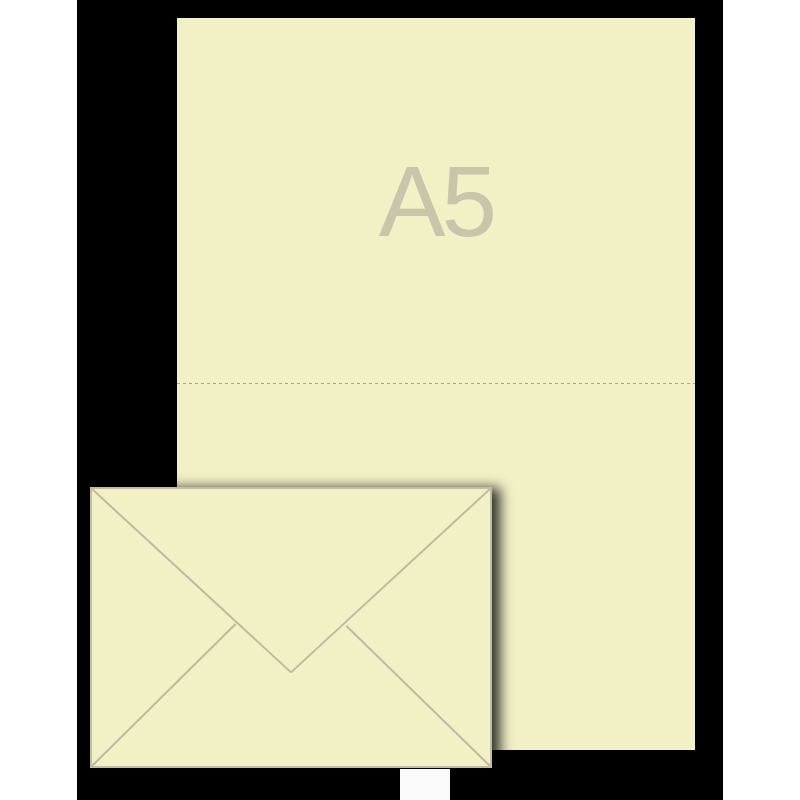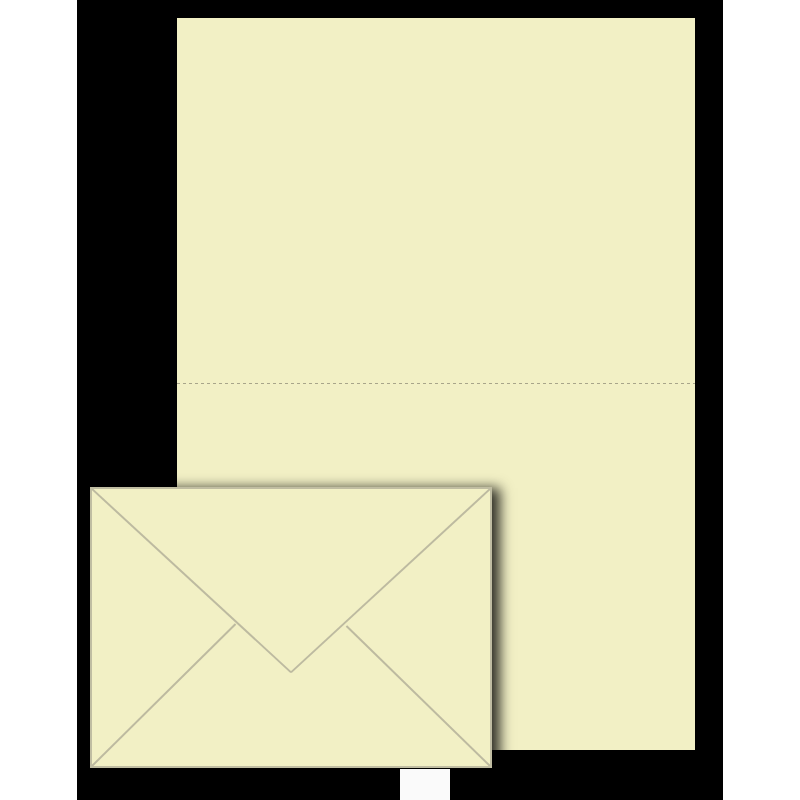--- a/index.html
+++ b/index.html
@@ -99,20 +99,23 @@
 <body>
 
 <div class="canvas">
 
   <div class="stage">
 
     
   </div>
 
   <div class="sheet">
+    <div class="sheet-top-half">
+      <div class="size-label">A5</div>
+    </div>
     <div class="fold-line"></div>
   </div>
 
   <div class="envelope">
     <svg viewBox="0 0 402 281" preserveAspectRatio="none">
 
       <line x1="0" y1="0" x2="201" y2="186" stroke="#bdbaa0" stroke-width="2"></line>
       <line x1="402" y1="0" x2="201" y2="186" stroke="#bdbaa0" stroke-width="2"></line>
 
       <line x1="0" y1="281" x2="145" y2="137" stroke="#bdbaa0" stroke-width="2"></line>

